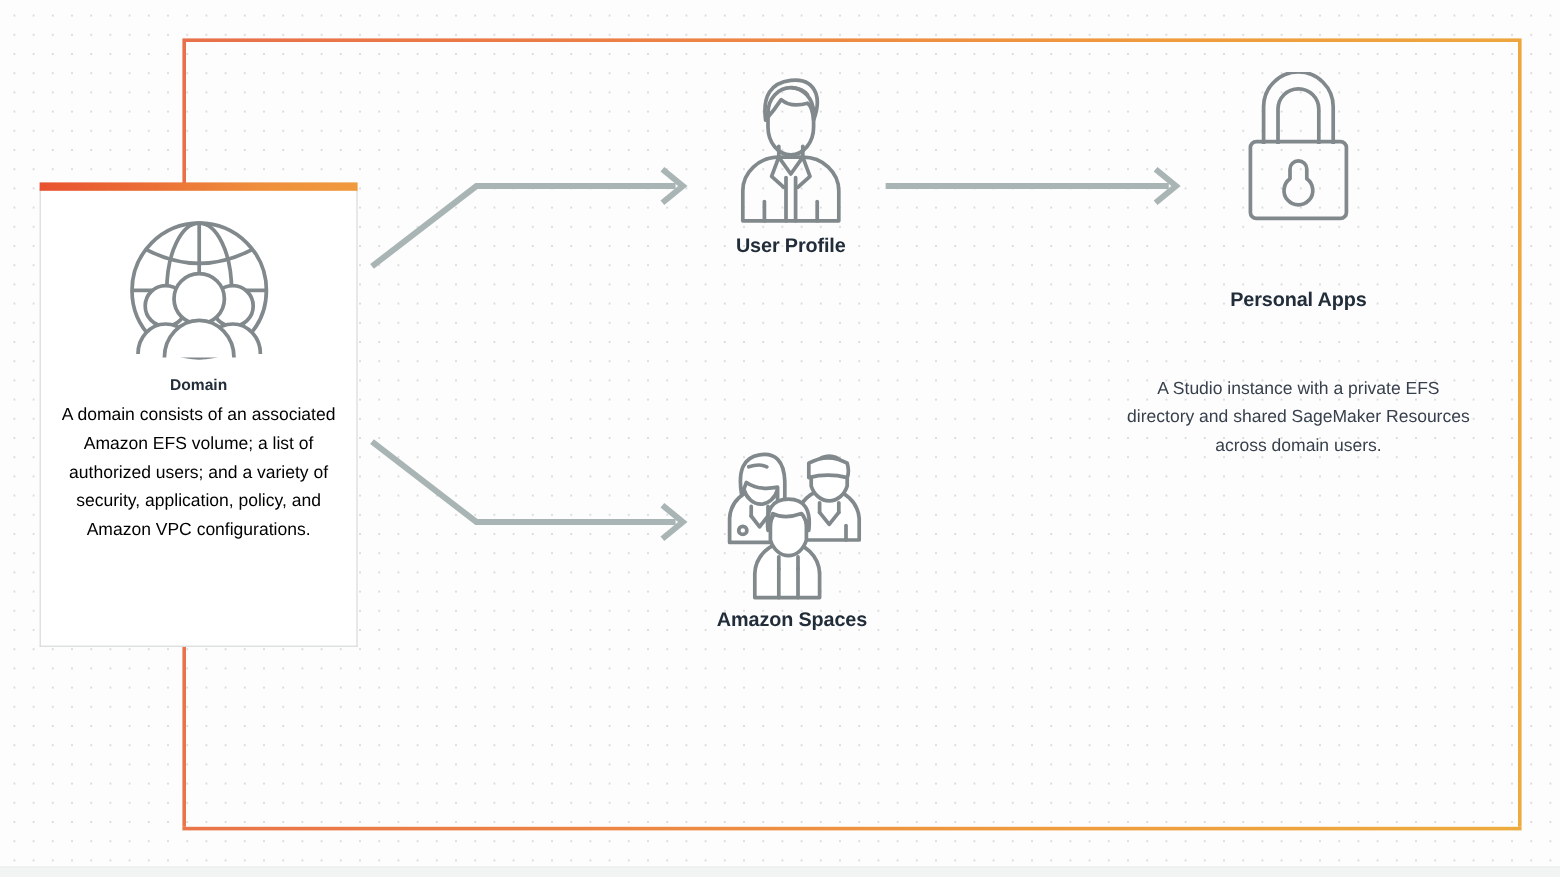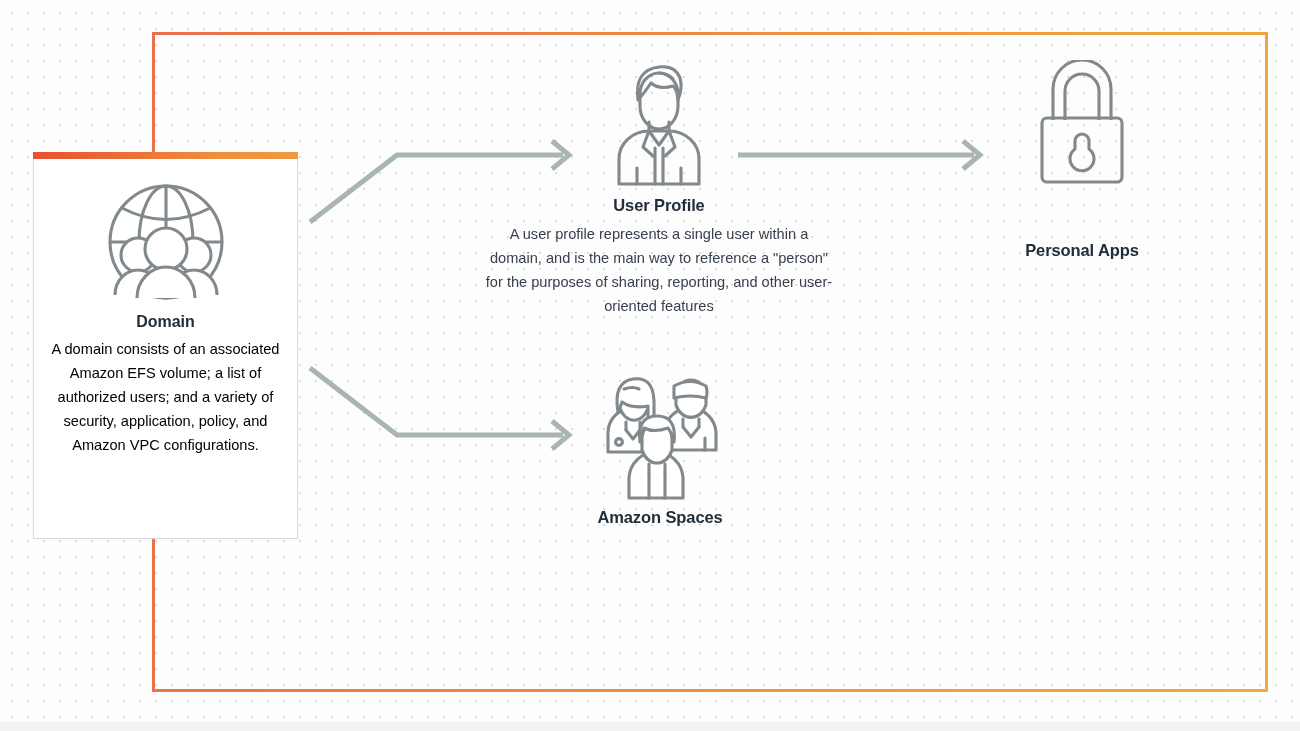--- a/index.html
+++ b/index.html
@@ -101,21 +101,21 @@
   }
 
   .node-desc {
     font-size: 14.6px;
     line-height: 24px;
     color: #37404c;
     text-align: center;
   }
 
   .card-title {
-    font-size: 16px;
+    font-size: 13px;
     font-weight: bold;
     color: #222d3a;
     margin-top: 4px;
     margin-bottom: 6px;
     text-align: left;
   }
 
   .card-desc {
     font-size: 14.6px;
     line-height: 24px;
@@ -214,36 +214,36 @@
       <path d="M 62 71 l 6 16 l -10 9"></path>
 
       <path d="M 48 88 l 0 36"></path>
       <path d="M 56 88 l 0 36"></path>
 
       <path d="M 30 108 l 0 16"></path>
       <path d="M 74 108 l 0 16"></path>
     </g>
   </svg>
   <div class="node-title">User Profile</div>
-  <div class="node-desc">A user profile represents a single user within a domain, and is the main way to reference a "person" for the purposes of sharing, reporting, and other user-oriented features</div>
 </div>
 
 <div class="node" id="node-personal-apps">
   <svg class="node-icon" width="96" height="128" viewBox="0 0 96 128" xmlns="http://www.w3.org/2000/svg">
     <g fill="none" stroke="#81898c" stroke-width="3.1" stroke-linejoin="round">
 
       <path d="M 19 60 L 19 29 a 29 29 0 0 1 58 0 L 77 60"></path>
       <path d="M 31 60 L 31 31 a 17 17 0 0 1 34 0 L 65 60"></path>
 
       <rect x="8" y="58" width="80" height="64" rx="5"></rect>
 
       <path d="M 48 74 a 7 7 0 0 0 -7 7 l 0 8 a 12 12 0 1 0 14 0 l 0 -8 a 7 7 0 0 0 -7 -7 z"></path>
     </g>
   </svg>
   <div class="node-title">Personal Apps</div>
+  <div class="node-desc">A Studio instance with a private EFS directory and shared SageMaker Resources across domain users.</div>
 </div>
 
 <div class="node" id="node-shared-spaces">
   <svg class="node-icon" width="116" height="128" viewBox="0 0 116 128" xmlns="http://www.w3.org/2000/svg">
     <g fill="none" stroke="#81898c" stroke-width="3.1" stroke-linejoin="round" stroke-linecap="round">
 
       <path d="M 62 78 l 0 -18 a 26 26 0 0 1 26 -24 a 26 26 0 0 1 26 24 l 0 18 z" fill="#ffffff"></path>
       <path d="M 74 33 a 16 19 0 0 0 30 0 l 0 -9 a 15 16 0 0 0 -30 0 z" fill="#ffffff"></path>
       <path d="M 72 14 q 16 -9 32 0 q 2 7 0 12 q -16 -4 -32 0 z" fill="#ffffff"></path>
       <path d="M 81 47 l 0 8"></path>

